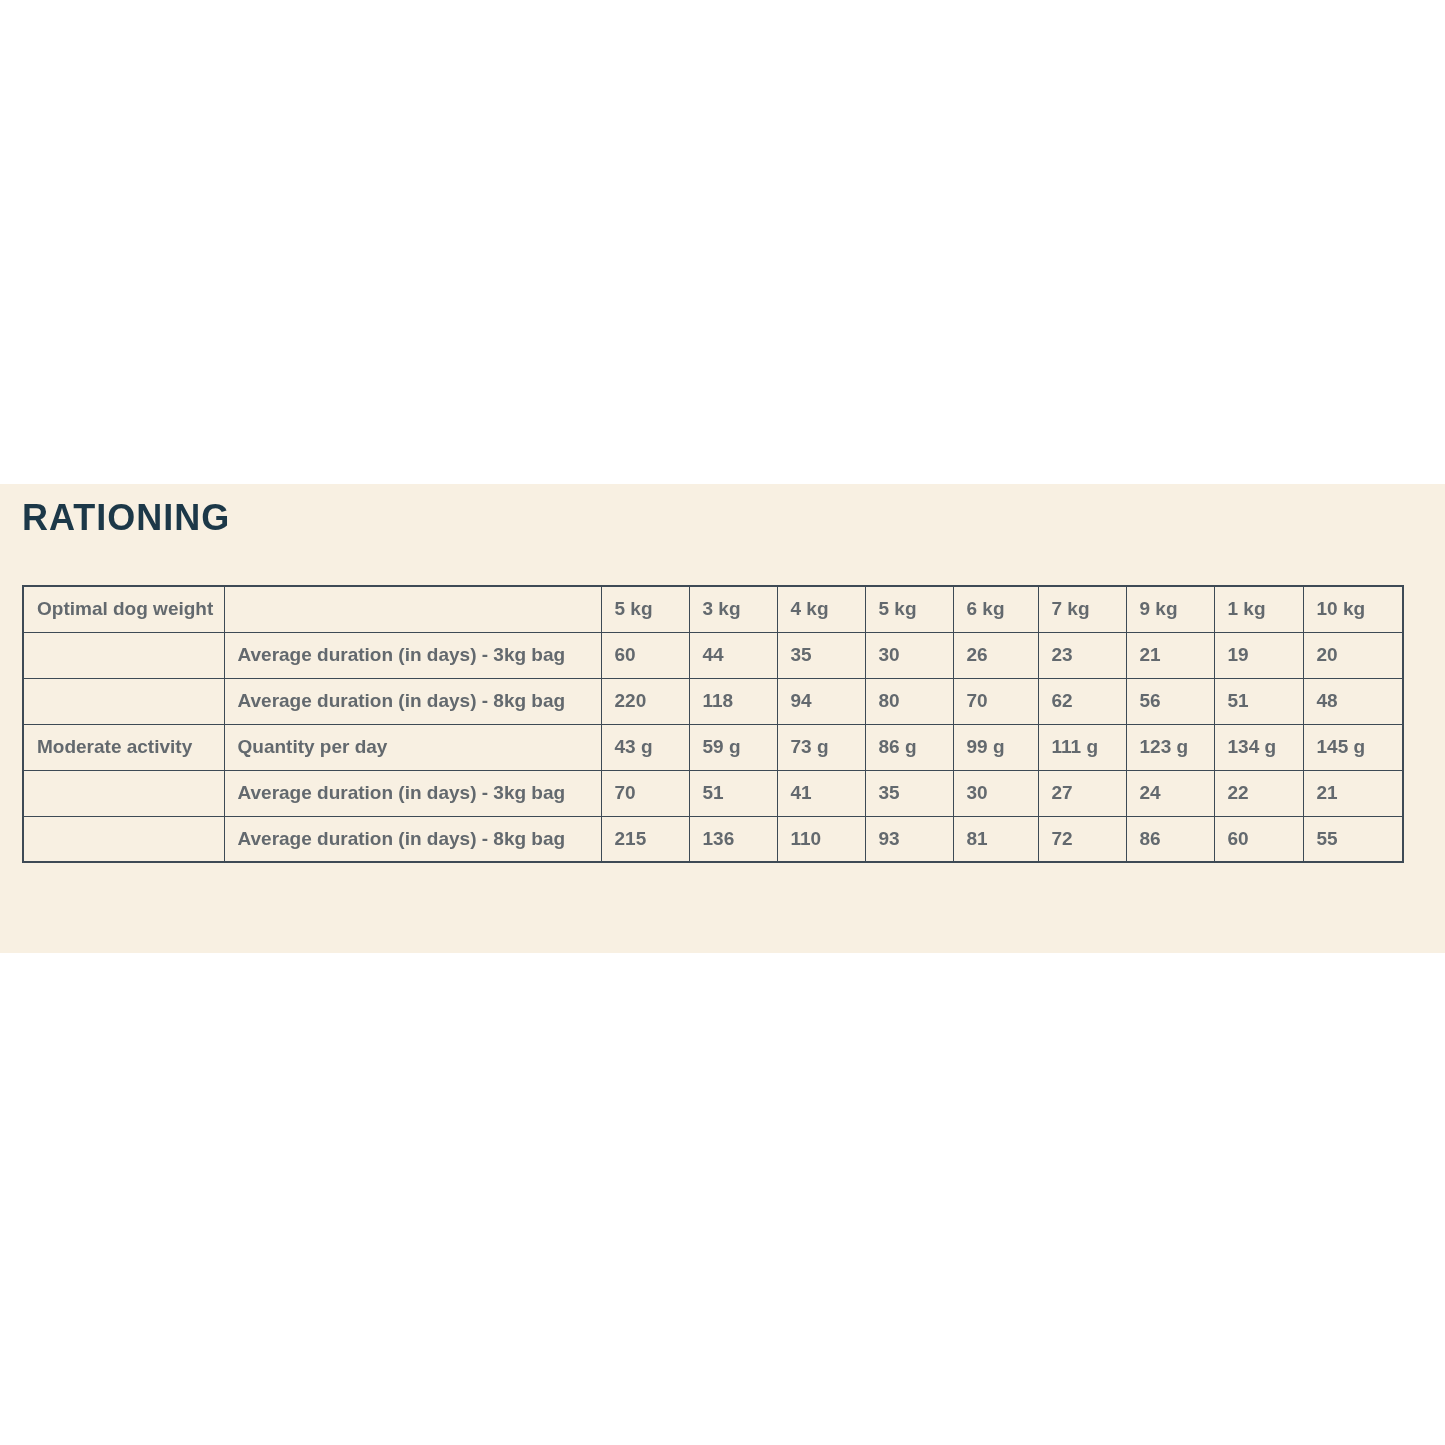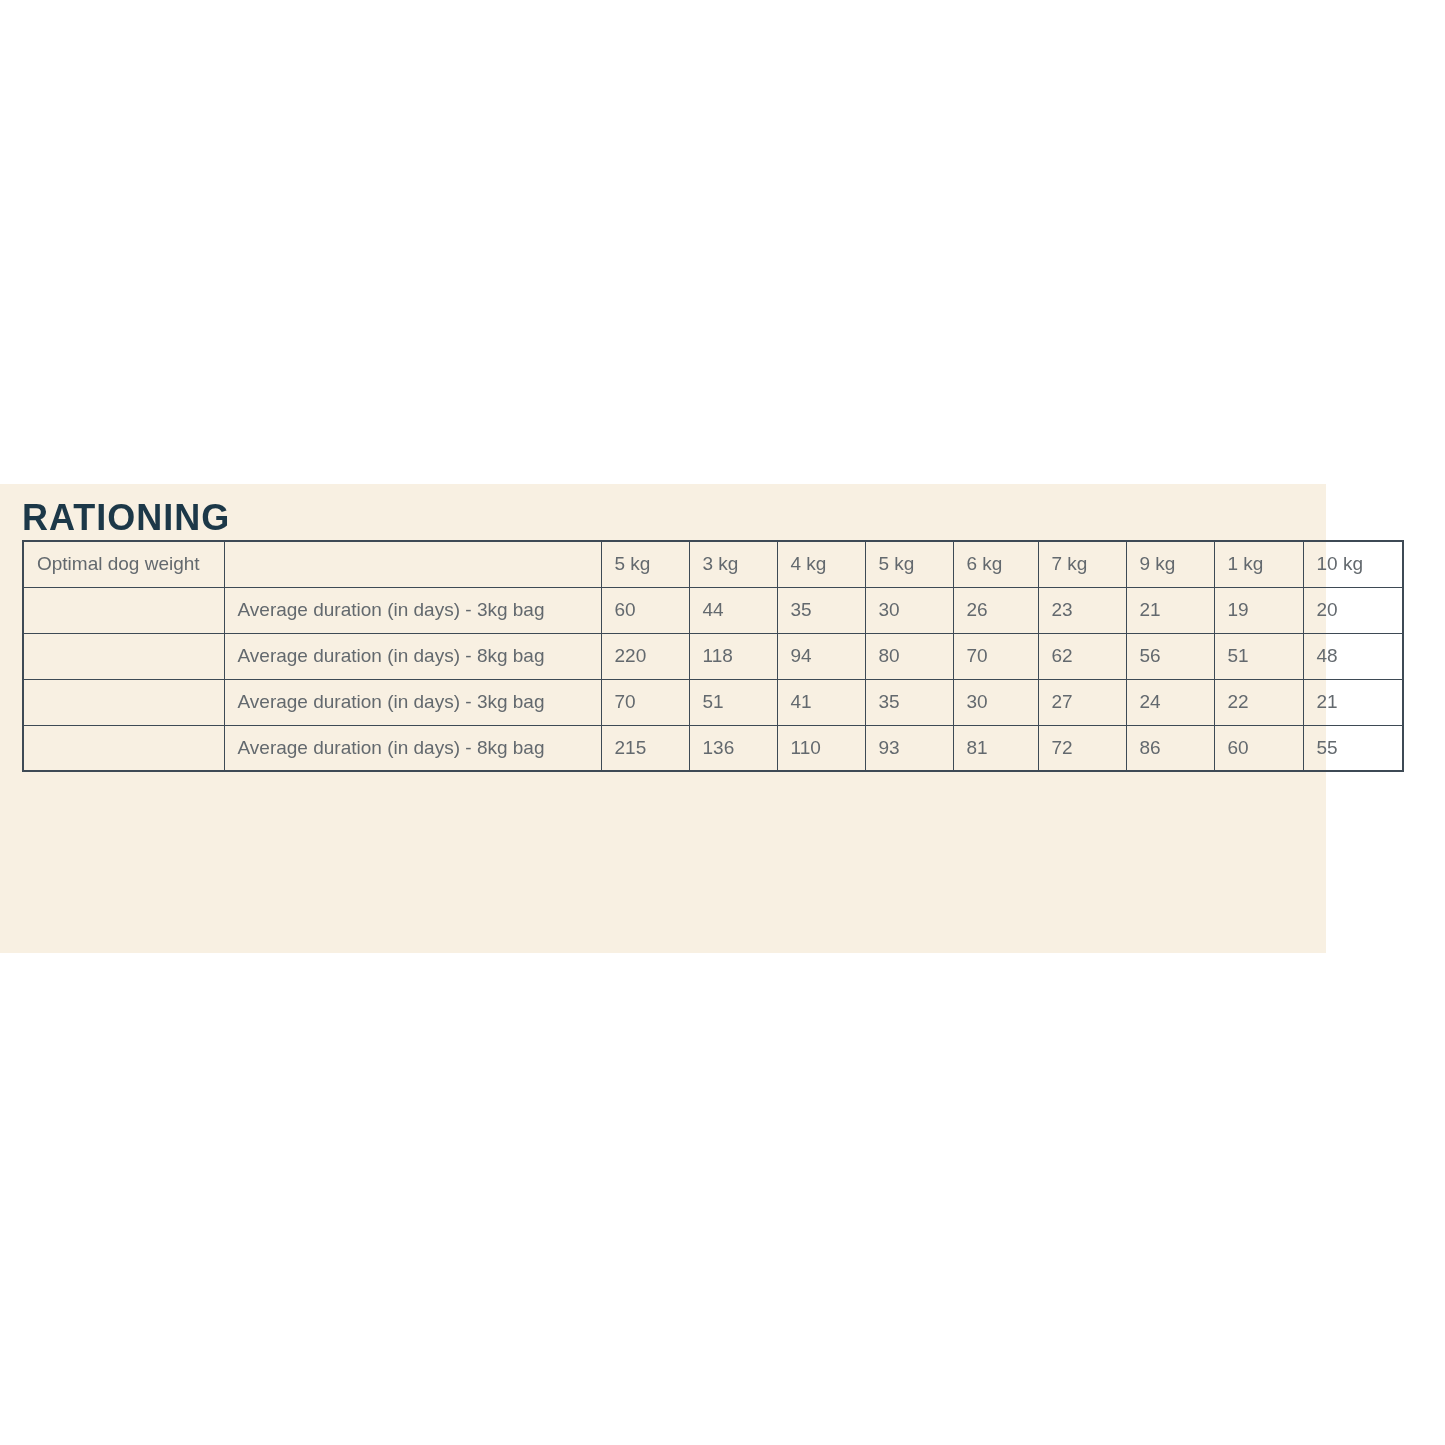--- a/index.html
+++ b/index.html
@@ -16,39 +16,41 @@
     width: 1445px;
     height: 1445px;
     background: var(--page-bg);
     font-family: "Liberation Sans", "DejaVu Sans", sans-serif;
     overflow: hidden;
   }
   .band {
     position: absolute;
     top: 484px;
     left: 0;
-    width: 1326px;
+    width: 1445px;
     height: 469px;
     background: var(--band-bg);
     padding: 12px 22px 0 22px;
   }
   .title {
     margin: 0;
     font-size: 36px;
     line-height: 44px;
     font-weight: 700;
     letter-spacing: 1px;
     color: var(--title-text);
   }
   table.ration-table {
+    margin-top: 45px;
     border-collapse: collapse;
     table-layout: fixed;
     width: 1380px;
     border: 2.5px solid var(--border-color);
     background: transparent;
+    font-weight: bold;
   }
   table.ration-table td {
     border: 1.5px solid var(--border-color);
     height: 46px;
     padding: 2px 8px 2px 13px;
     font-size: 19px;
     color: var(--cell-text);
     vertical-align: middle;
     text-align: left;
     white-space: nowrap;
@@ -112,20 +114,33 @@
         <td>118</td>
         <td>94</td>
         <td>80</td>
         <td>70</td>
         <td>62</td>
         <td>56</td>
         <td>51</td>
         <td>48</td>
       </tr>
 
+      <tr>
+        <td>Moderate activity</td>
+        <td>Quantity per day</td>
+        <td>43 g</td>
+        <td>59 g</td>
+        <td>73 g</td>
+        <td>86 g</td>
+        <td>99 g</td>
+        <td>111 g</td>
+        <td>123 g</td>
+        <td>134 g</td>
+        <td>145 g</td>
+      </tr>
 
       <tr>
         <td></td>
         <td>Average duration (in days) - 3kg bag</td>
         <td>70</td>
         <td>51</td>
         <td>41</td>
         <td>35</td>
         <td>30</td>
         <td>27</td>

